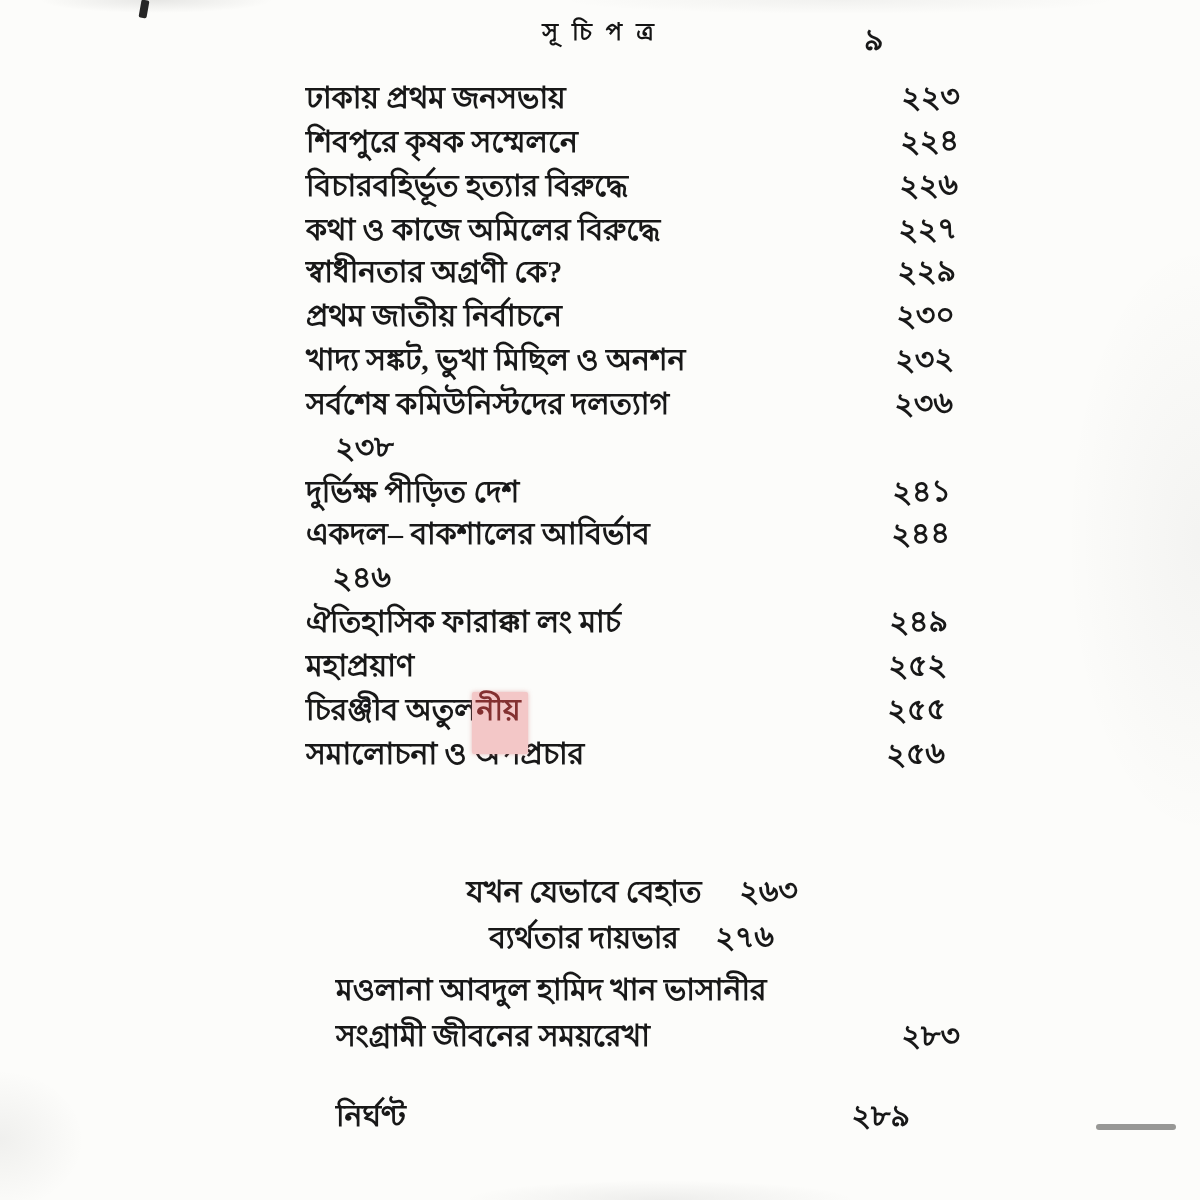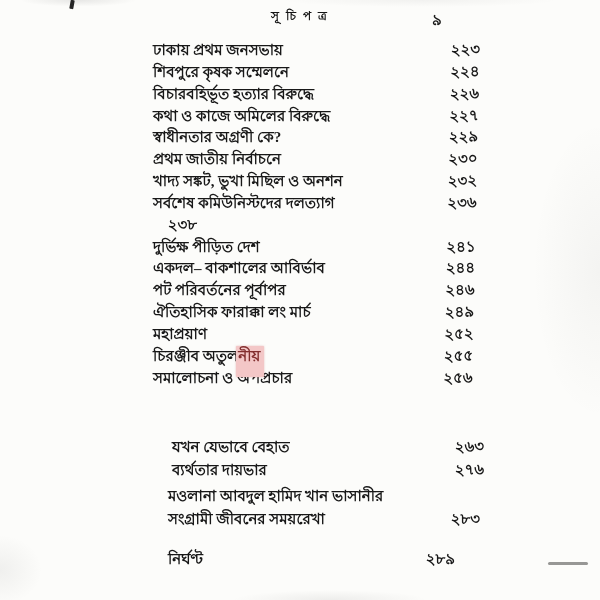--- a/index.html
+++ b/index.html
@@ -28,21 +28,21 @@
   .p2 .row{height:21.85px;}
   .num{width:48px;text-align:right;font-size:15px;display:inline-block;}
   .s3-header{
     position:absolute;top:414px;left:85px;width:422px;
     display:flex;align-items:flex-start;line-height:20px;font-size:15px;font-weight:700;
   }
   .s3-label{flex:none;}
   .s3-colon{flex:none;width:26px;text-align:center;}
   .leader{flex:1;height:0;border-bottom:2px dotted #4a4a4a;align-self:flex-end;margin:0 8px 5px 10px;min-width:30px;}
   .s3-header .num{flex:none;width:40px;}
-  .p3{top:438px;left:172px;width:312px;}
+  .p3{top:438px;left:160px;width:312px;align-items:center;}
   .p3 .row{height:23px;}
   .two-line{position:absolute;top:487px;left:168px;width:312px;font-size:15px;line-height:19px;}
   .two-line .l1{height:23px;}
   .last-row{position:absolute;top:550px;left:168px;width:287px;gap:24px;}
   .hl{position:relative;z-index:0;color:#833030;}
   .hl::before{
     content:"";position:absolute;z-index:-1;left:-2px;right:-4px;top:-2px;bottom:-13px;
     background:#f3c7c7;border-radius:1px;box-shadow:0 0 2px rgba(210,120,120,.5);
   }
   .corner-mark{position:absolute;left:70px;top:0;width:4px;height:9px;background:#262626;transform:rotate(10deg);border-radius:1px;}
@@ -95,21 +95,20 @@
   </div>
       <div class="row">
     <span class="title">দুর্ভিক্ষ পীড়িত দেশ</span>
     <span class="num" style="transform: rotate(-2deg) translateX(-4.5px);">২৪১</span>
   </div>
       <div class="row">
     <span class="title">একদল– বাকশালের আবির্ভাব</span>
     <span class="num" style="transform: rotate(-2deg) translateX(-5px);">২৪৪</span>
   </div>
       <div class="row">
-    <span class="title">পট পরিবর্তনের পূর্বাপর</span>
     <span class="num" style="transform: rotate(-2deg) translateX(-5.5px);">২৪৬</span>
   </div>
       <div class="row">
     <span class="title">ঐতিহাসিক ফারাক্কা লং মার্চ</span>
     <span class="num" style="transform: rotate(-2deg) translateX(-6px);">২৪৯</span>
   </div>
       <div class="row">
     <span class="title">মহাপ্রয়াণ</span>
     <span class="num" style="transform: rotate(-2deg) translateX(-6.5px);">২৫২</span>
   </div>

